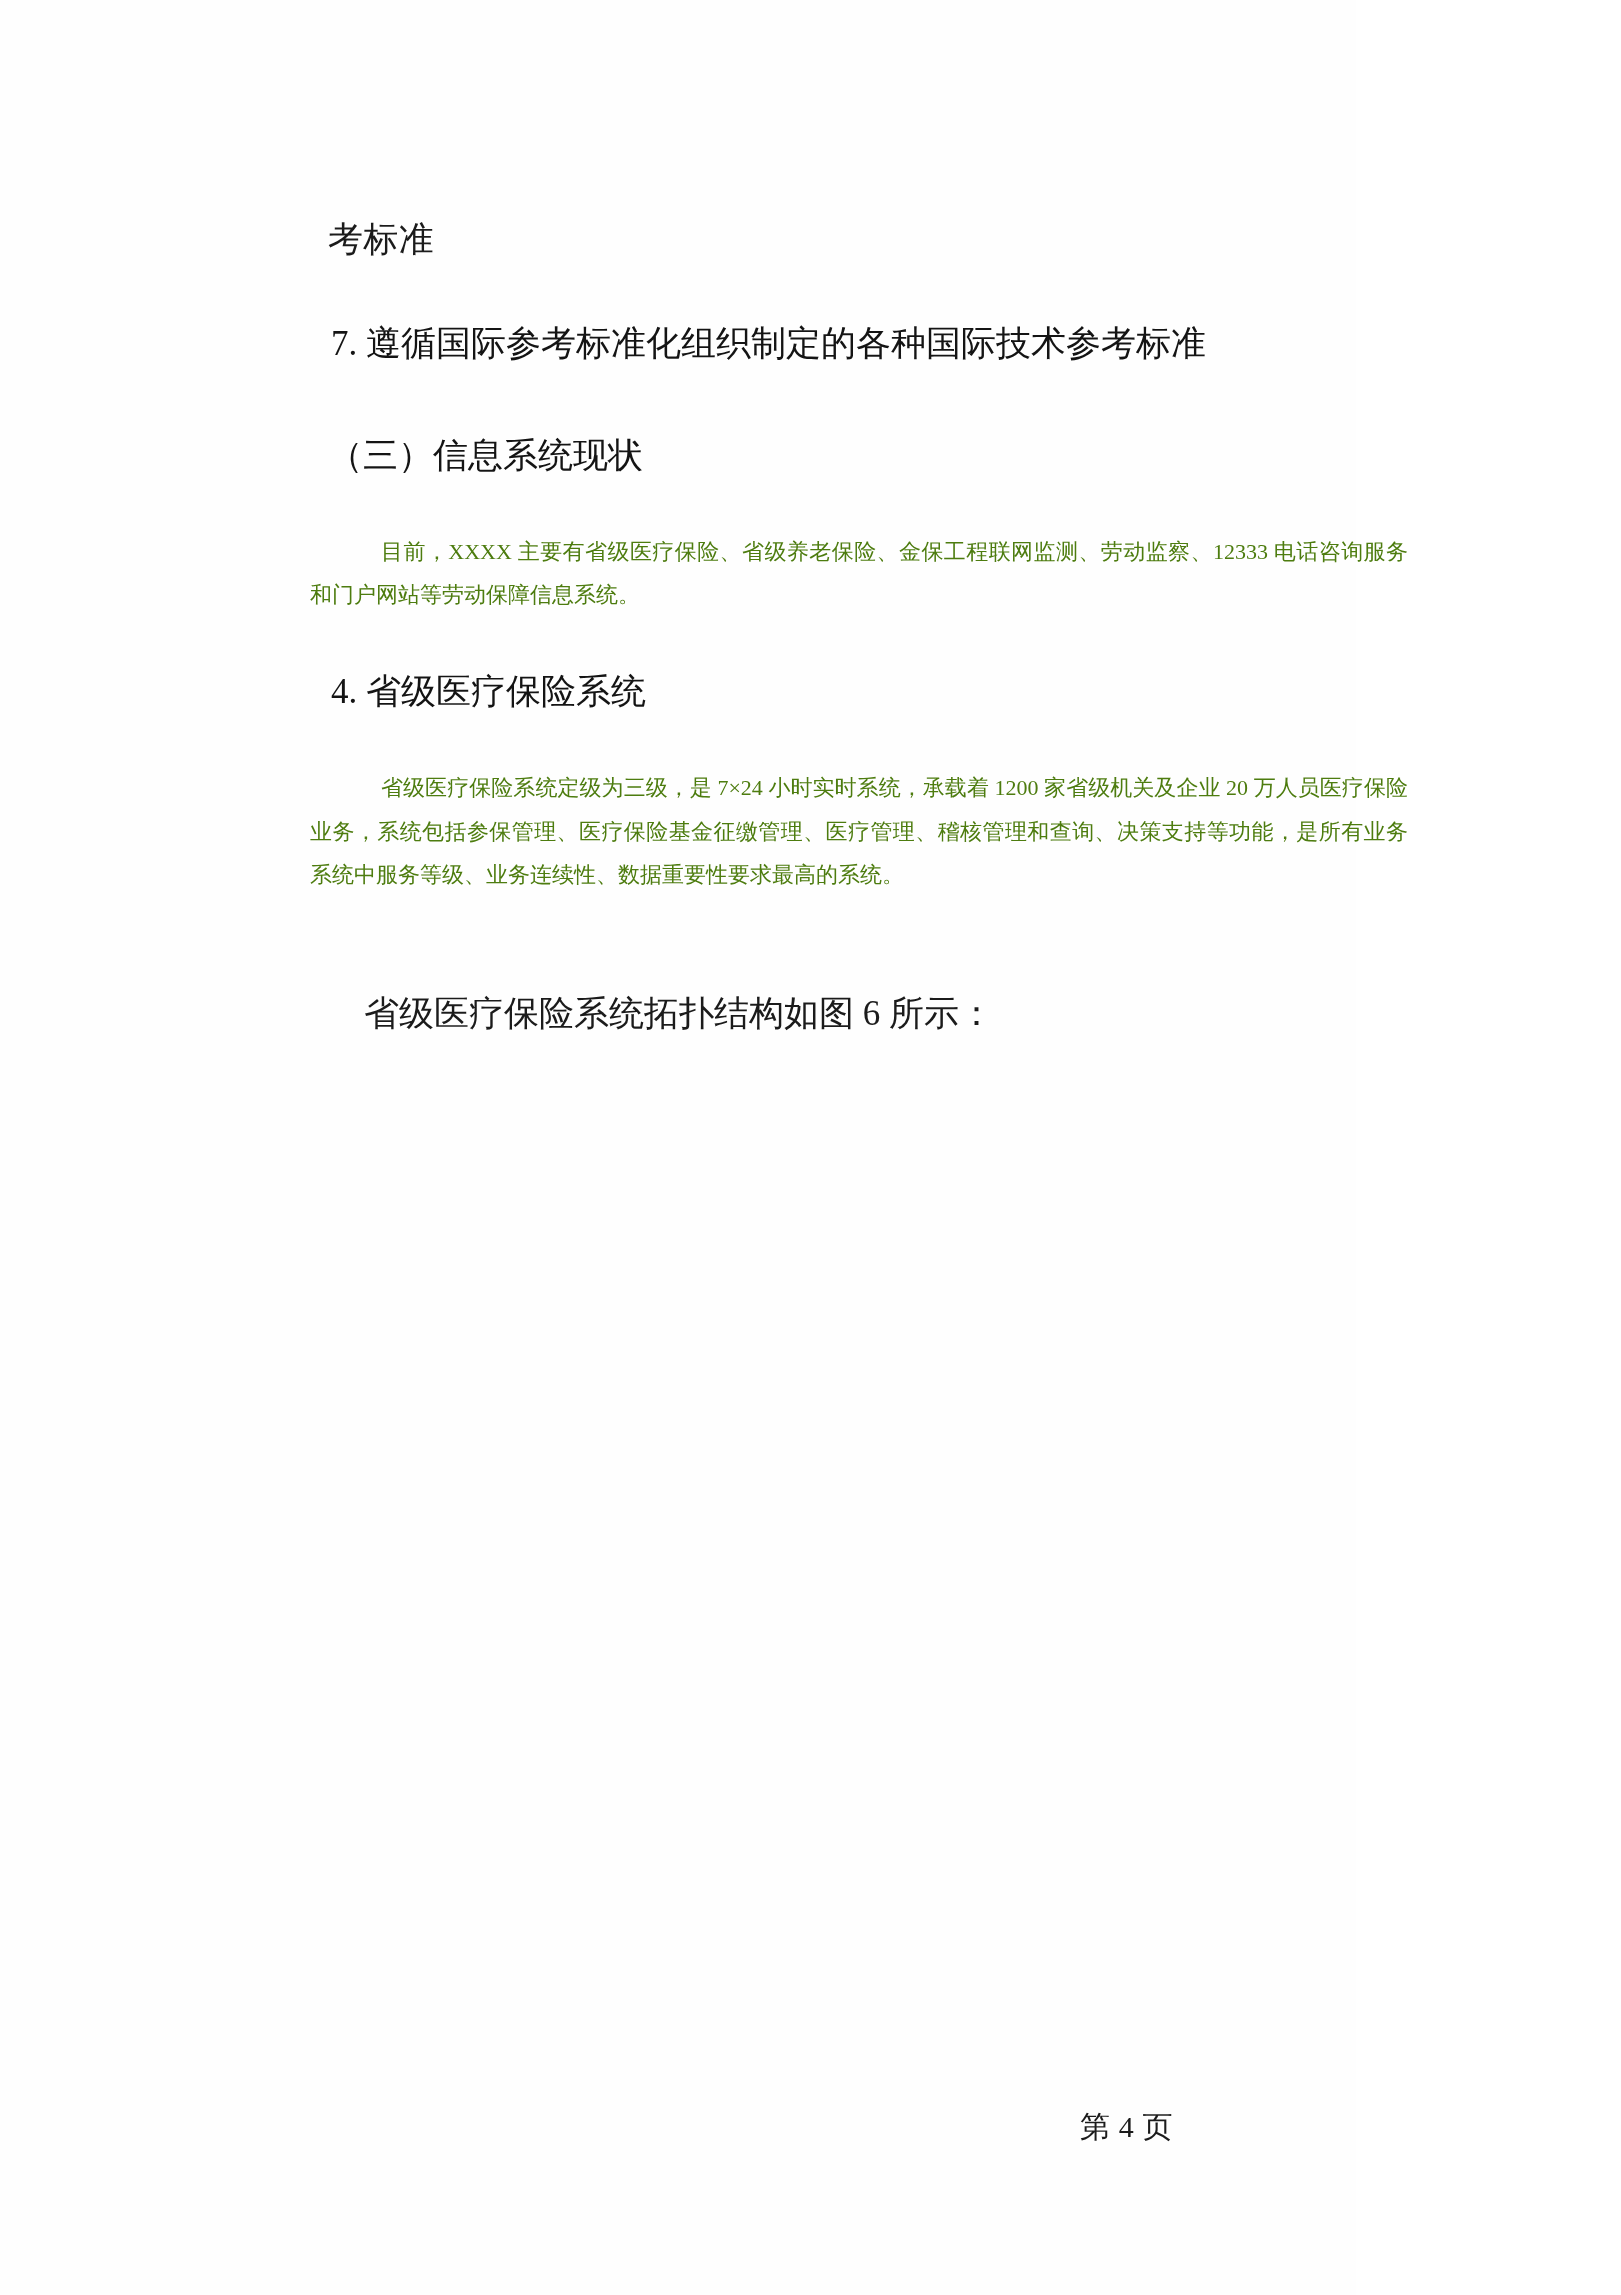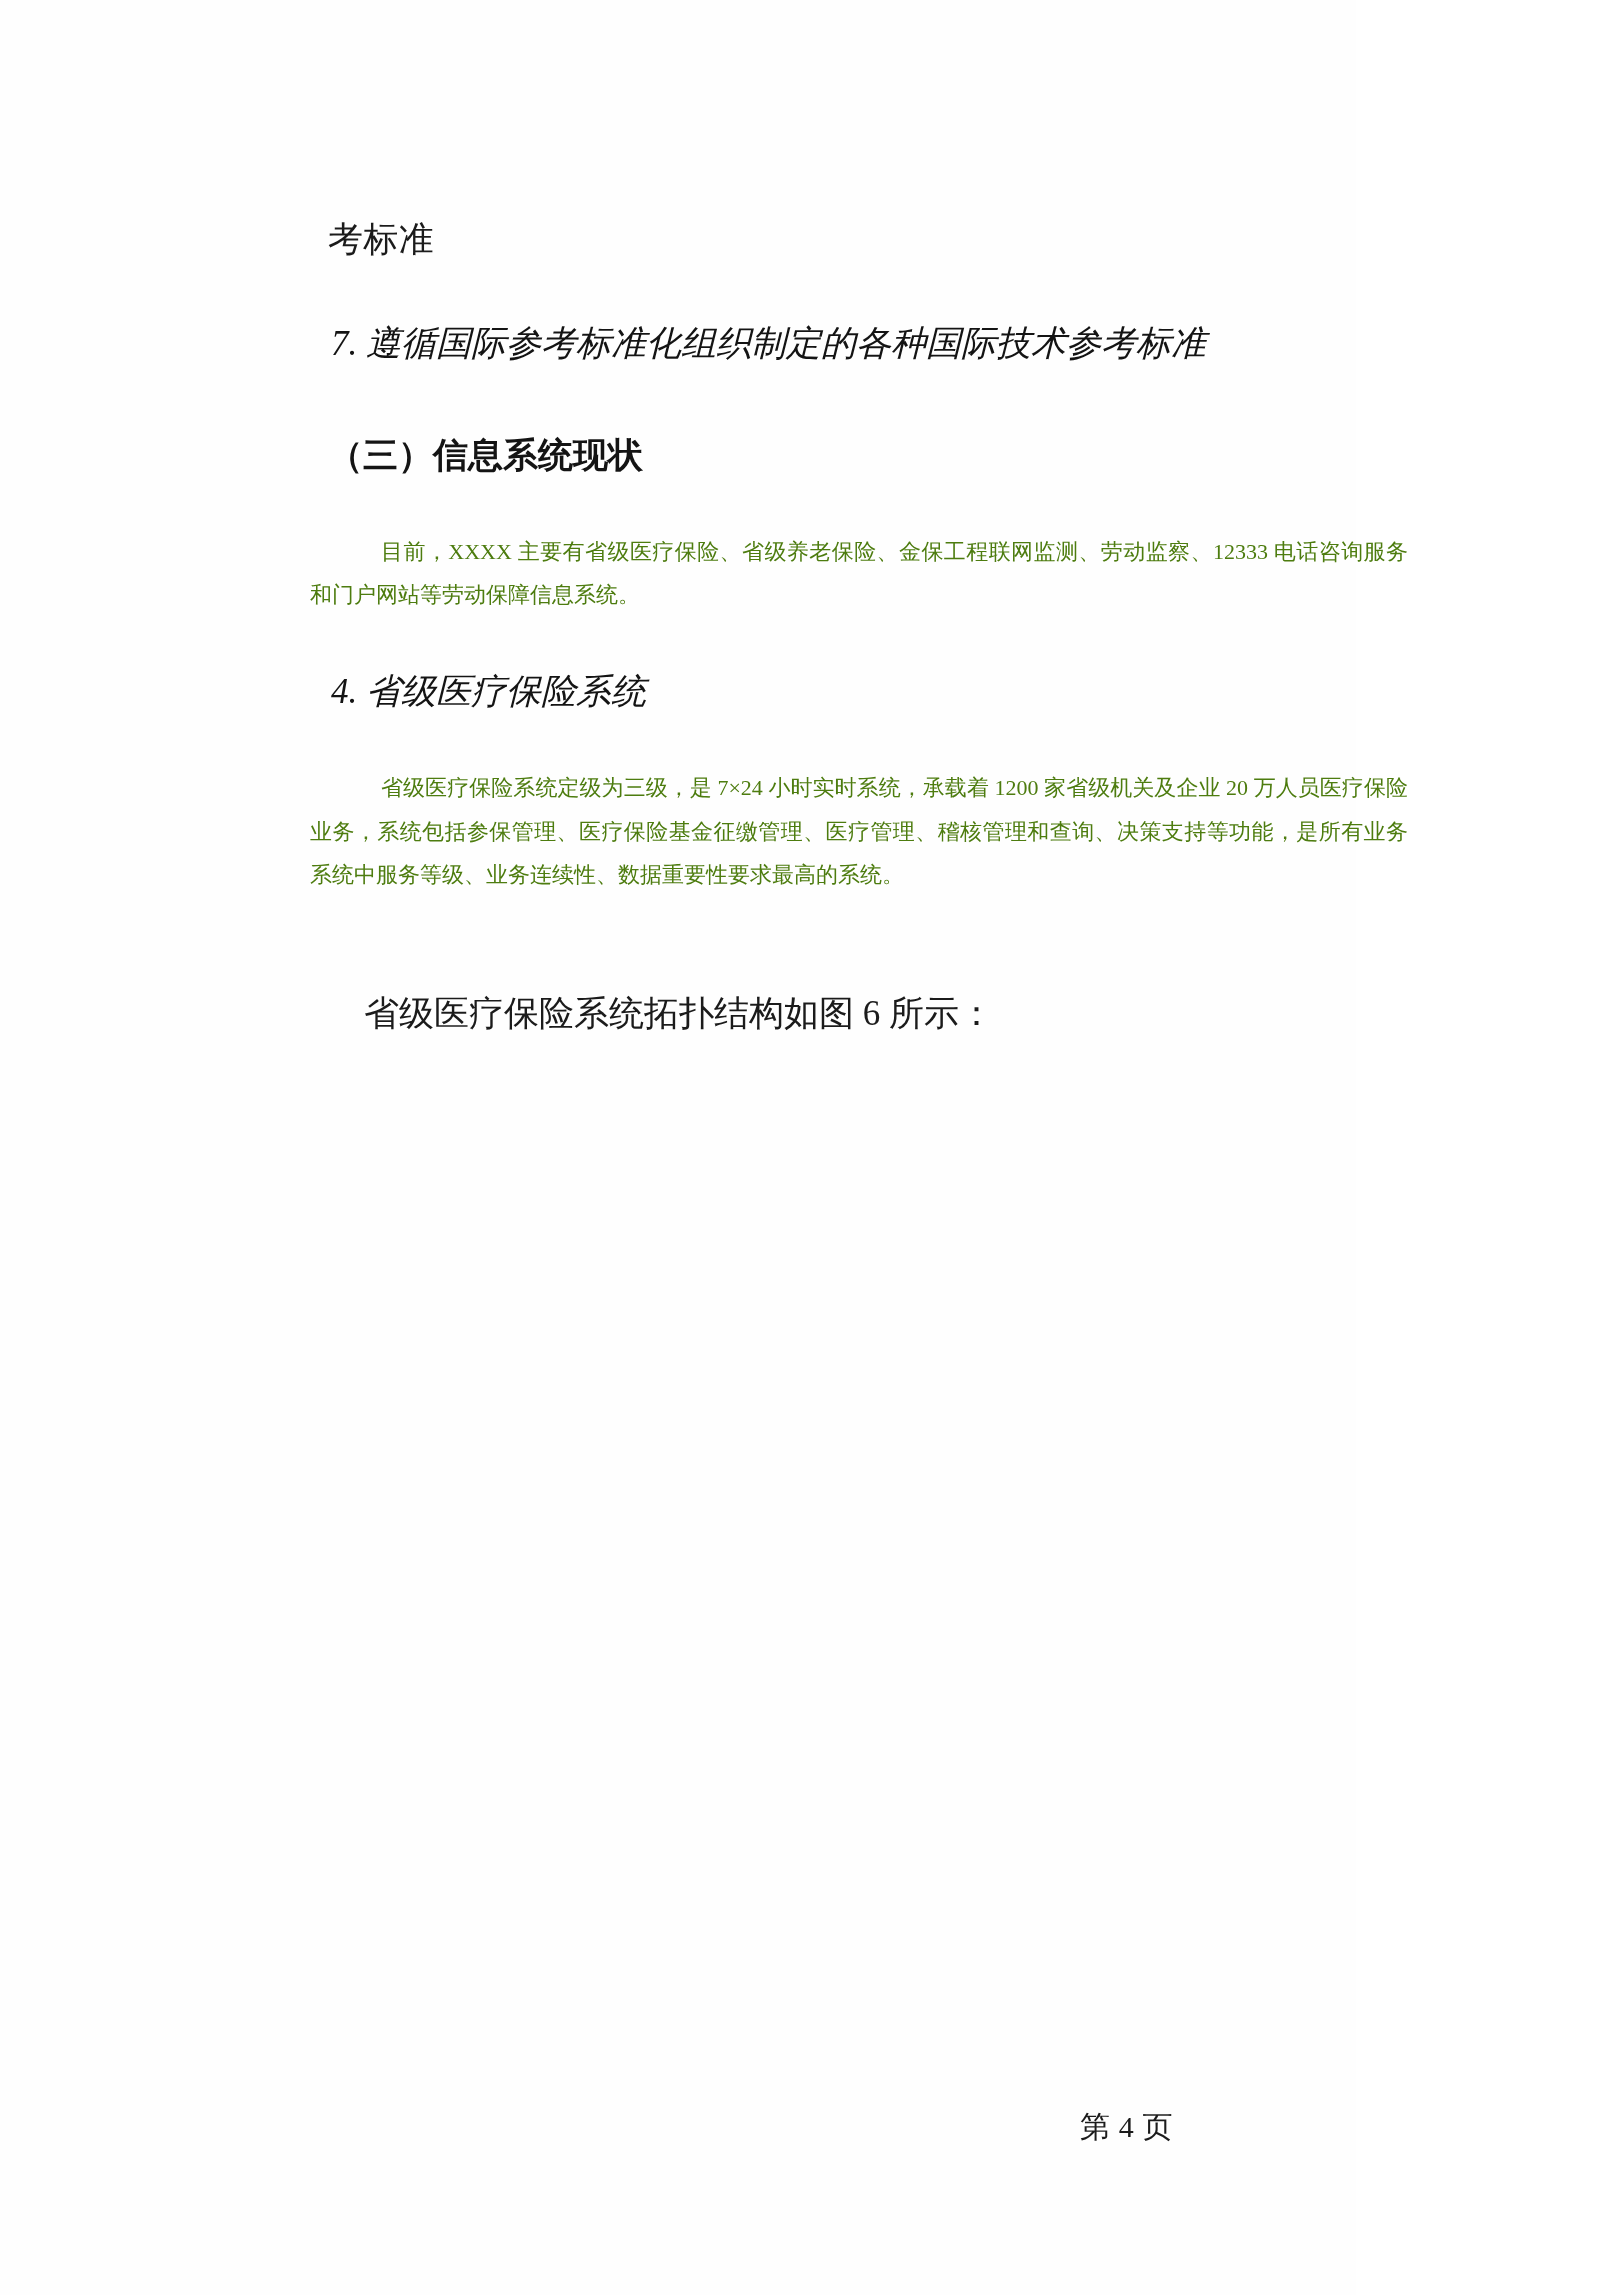--- a/index.html
+++ b/index.html
@@ -50,29 +50,28 @@
   }
   .para-indent {
     text-indent: 71px;
   }
   .heading {
     font-size: 35px;
     line-height: 1.98;
     color: #141414;
     margin: 0;
     padding-left: 35px;
-    font-weight: 700;
+    font-weight: 400;
   }
   .heading-sub {
     font-size: 35px;
     line-height: 1.98;
     color: #141414;
     margin: 0;
     padding-left: 38px;
-    font-style: italic;
   }
   .gap-sm { height: 23px; }
   .gap-md { height: 42px; }
   .gap-lg { height: 65px; }
   .figure-ref {
     font-size: 35px;
     line-height: 1.98;
     color: #1b1b1b;
     margin: 0;
     text-indent: 71px;

